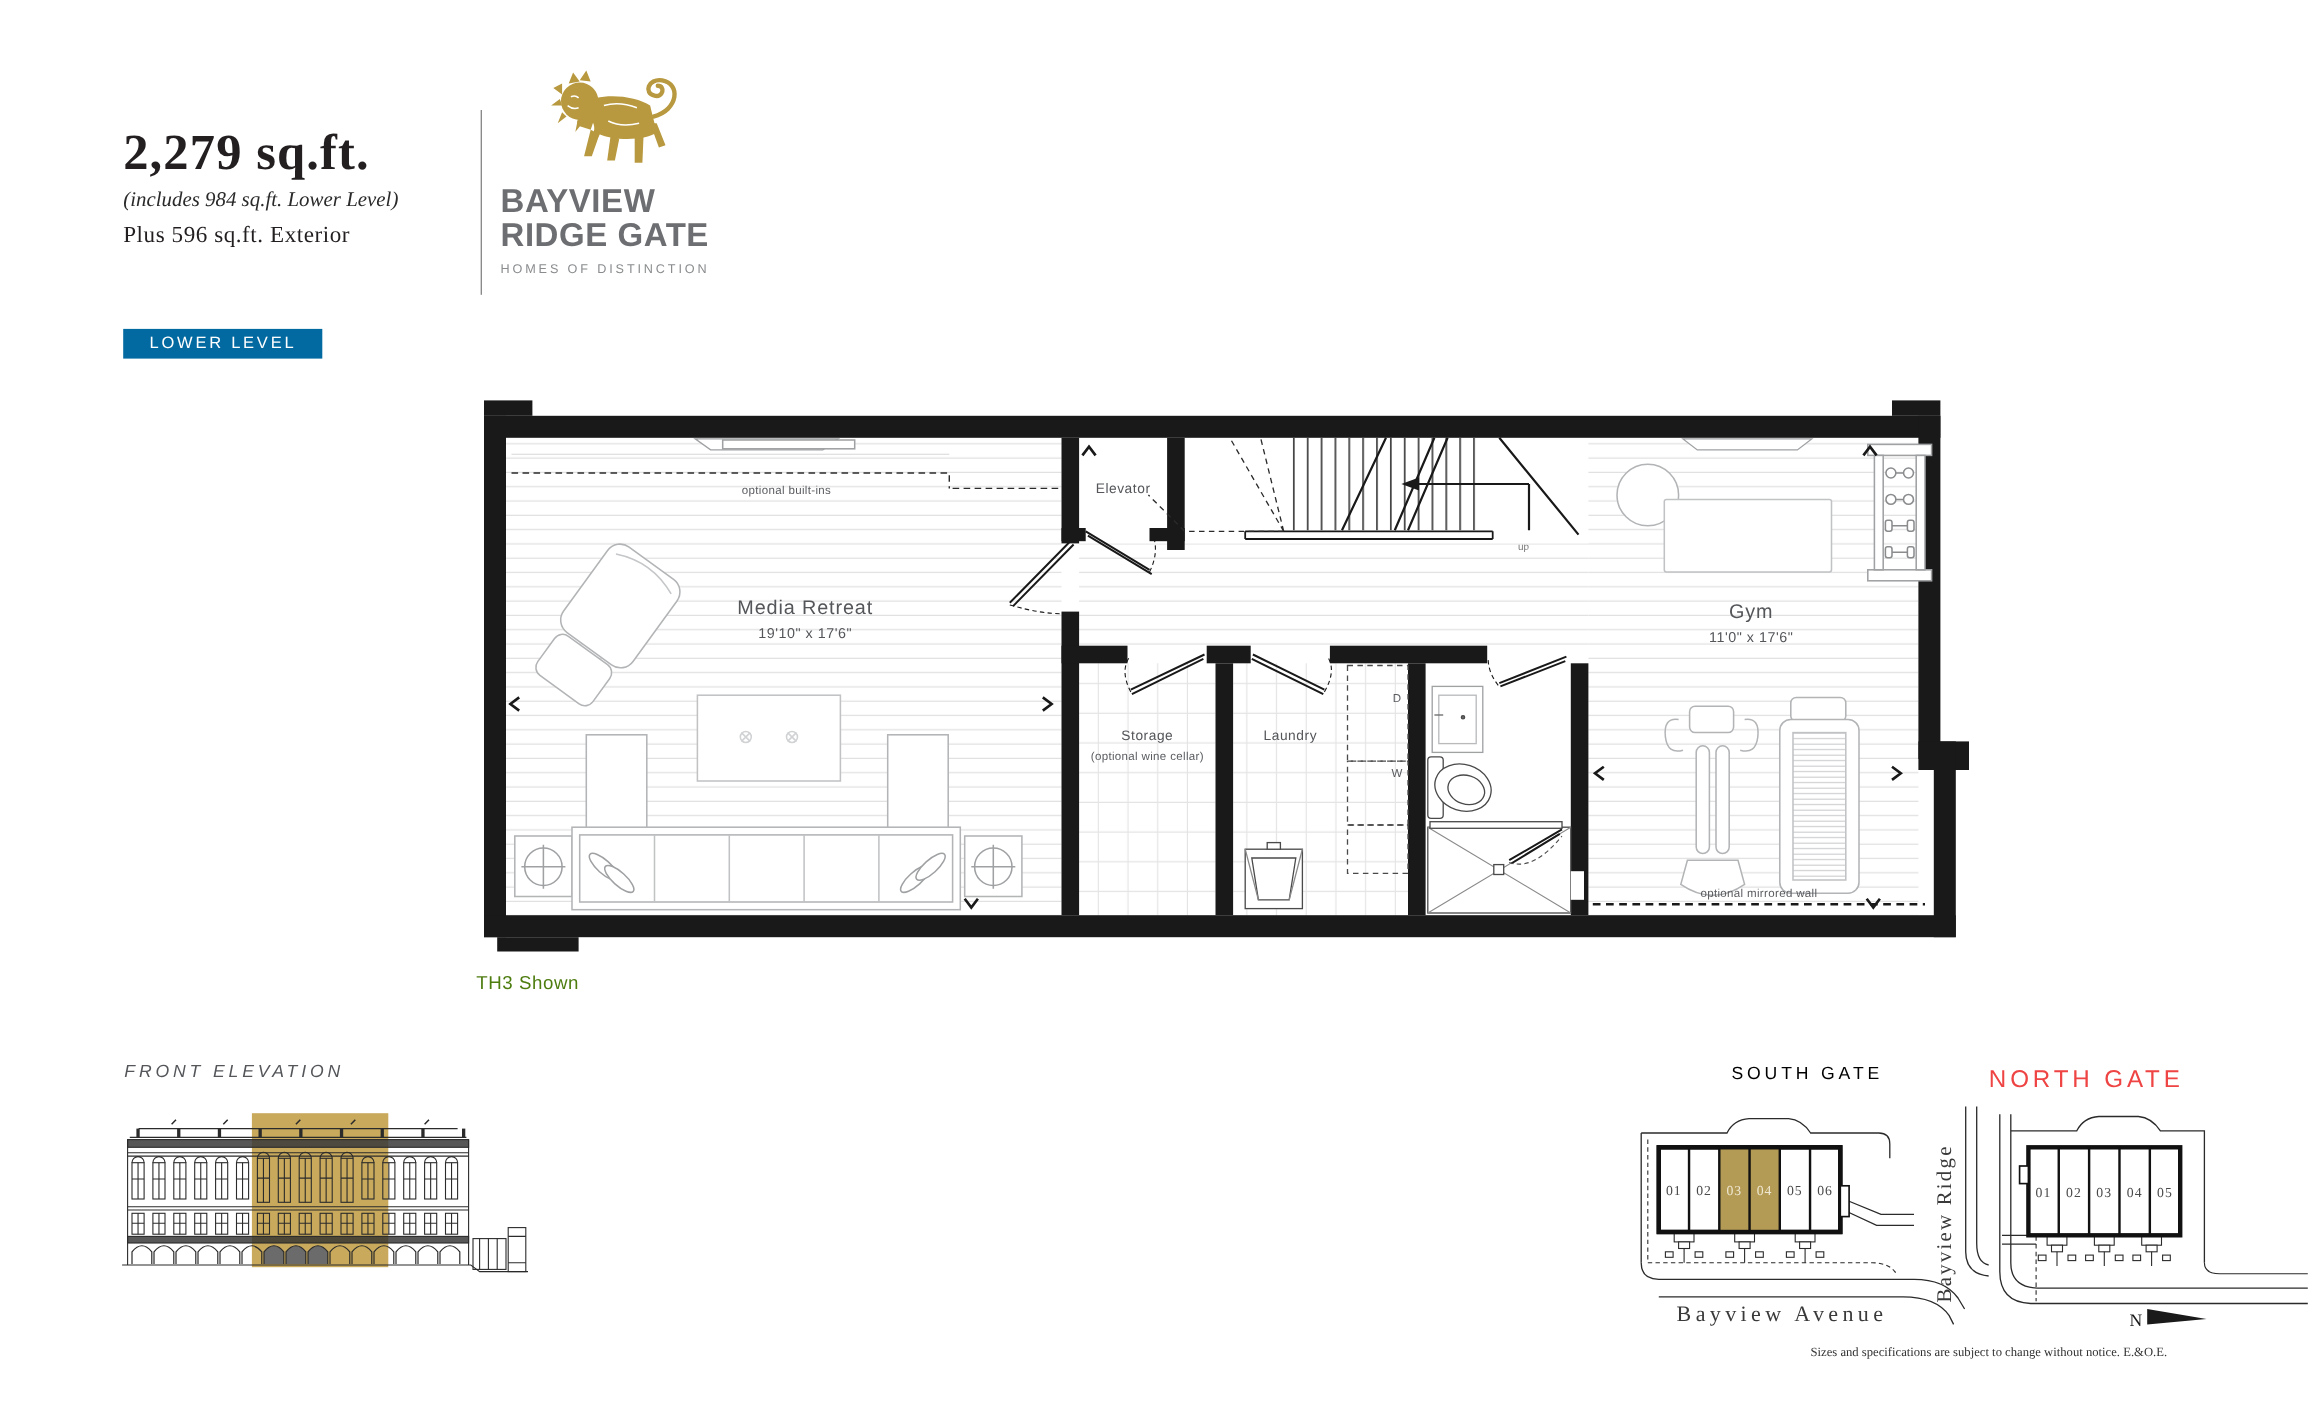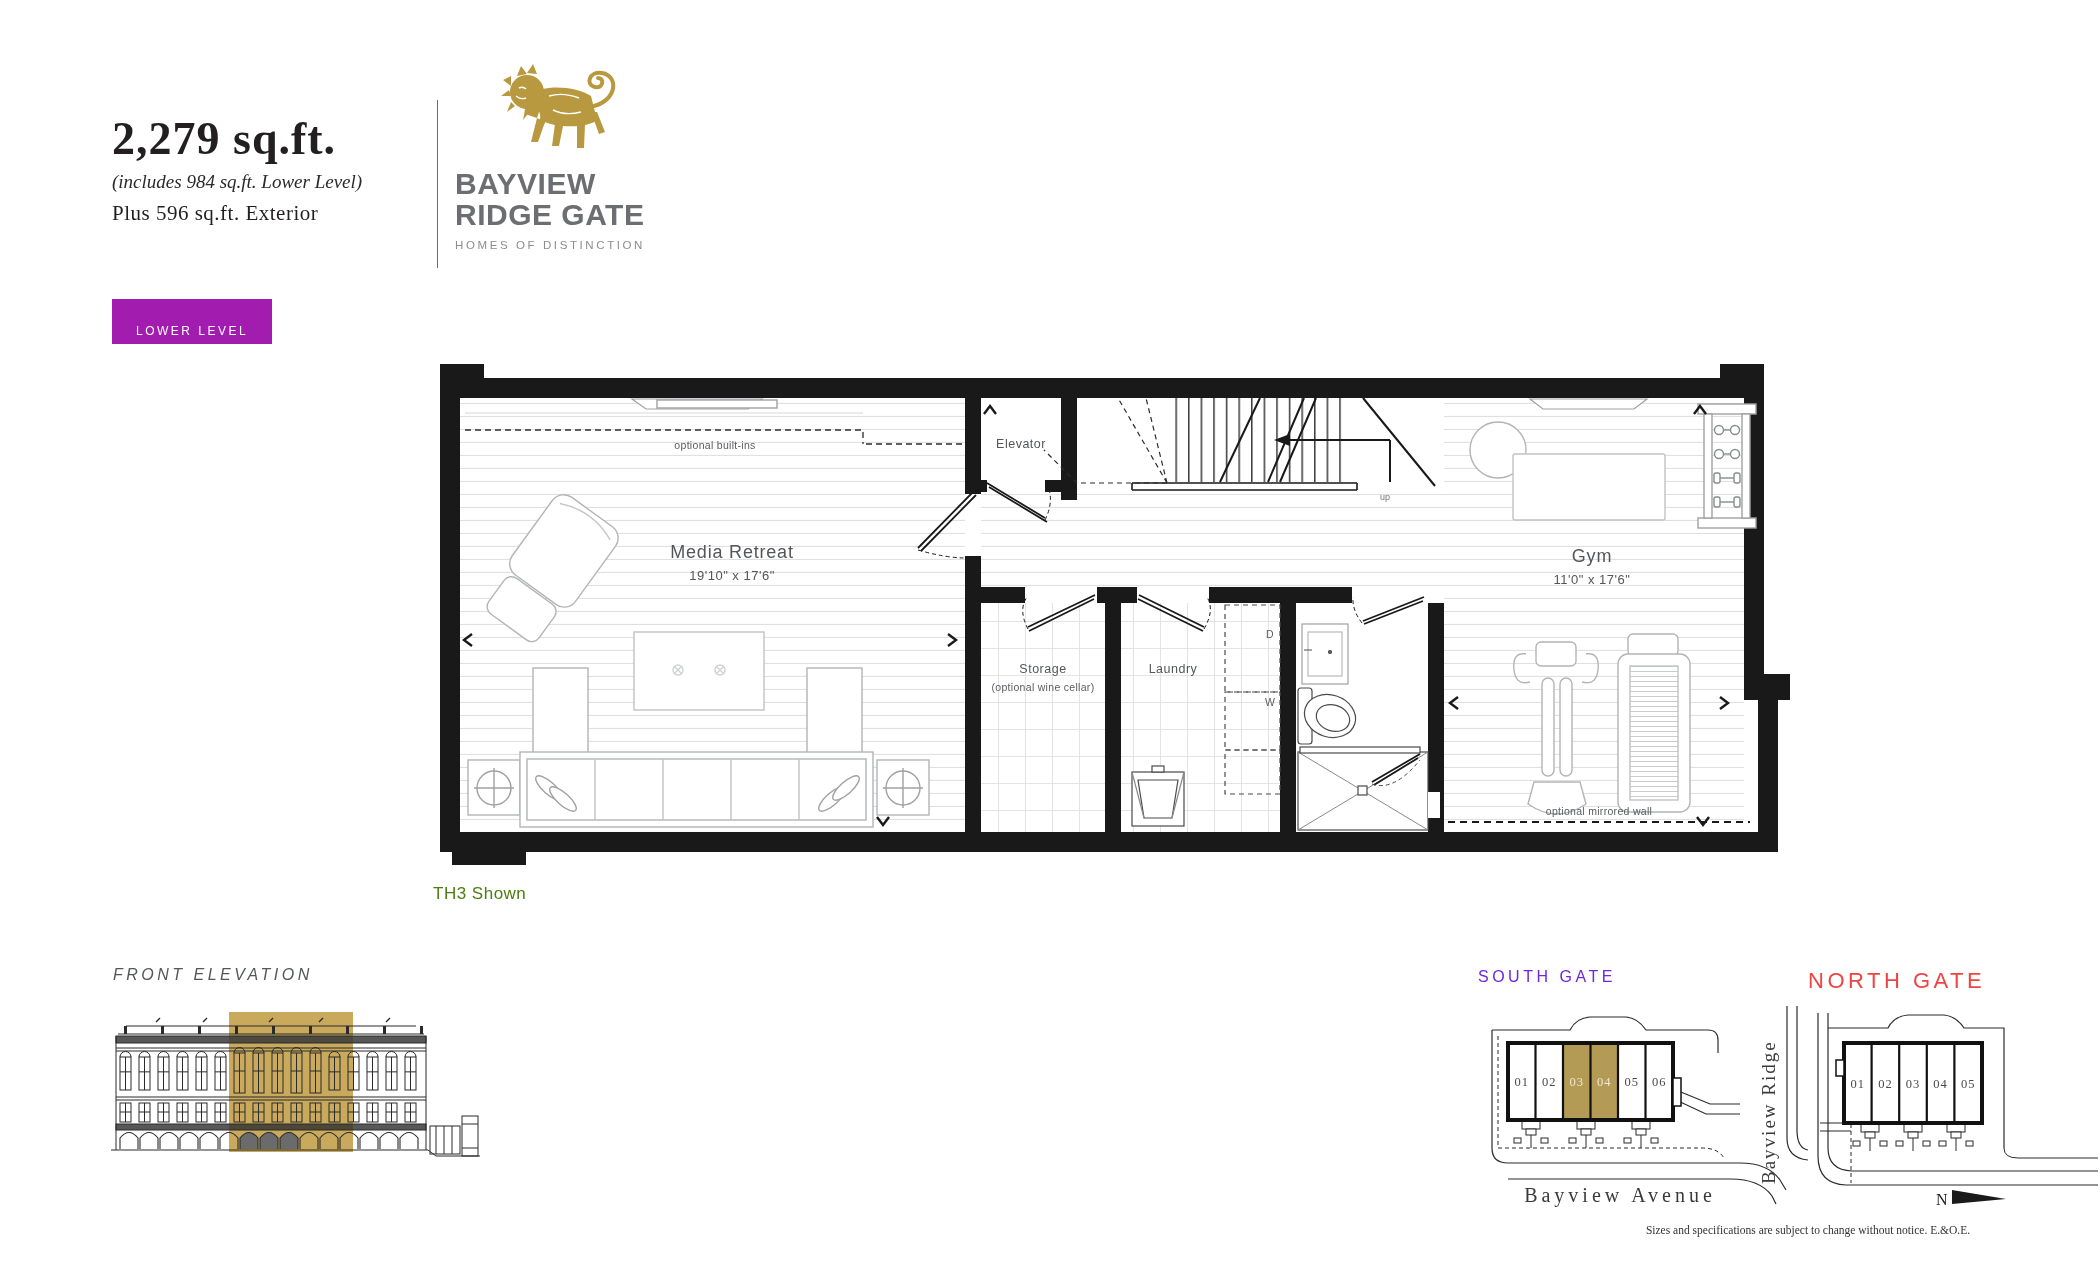--- a/index.html
+++ b/index.html
@@ -10,30 +10,30 @@
   .area{font-family:"Liberation Serif",serif;font-size:46px;font-weight:600;letter-spacing:1px;color:#231f20;}
   .area-note{font-family:"Liberation Serif",serif;font-style:italic;font-size:19px;margin-top:6px;color:#2a2a2a;}
   .exterior{font-family:"Liberation Serif",serif;font-size:21px;margin-top:8px;letter-spacing:.5px;color:#231f20;}
   .divider{position:absolute;left:437px;top:100px;width:1px;height:168px;background:#6e6e6e;}
   
   .brand{position:absolute;left:455px;top:60px;width:260px;}
   .lion{display:block;margin-left:42px;}
   .wordmark{font-weight:bold;font-size:30px;line-height:31px;letter-spacing:.5px;color:#6d6e71;margin-top:8px;}
   .tagline{font-size:11.5px;letter-spacing:2.6px;color:#8a8c8e;margin-top:9px;}
   
-  .badge{position:absolute;left:112px;top:299px;background:#a21caf;color:#fff;
-         font-size:12px;letter-spacing:2.5px;padding:25px 24px 6px 24px;}
+  .badge{position:absolute;left:112px;top:299px;background:#0369a1;color:#fff;
+         font-size:15px;letter-spacing:2.5px;padding:4px 24px 6px 24px;}
   
   .floorplan{position:absolute;left:432px;top:352px;}
   .shown{position:absolute;left:433px;top:884px;font-size:17px;letter-spacing:.5px;color:#4d7c0f;}
   
   .elev-label{position:absolute;left:113px;top:966px;font-size:16px;letter-spacing:3.5px;color:#54565a;font-style:italic;}
   .elevation{position:absolute;left:106px;top:1004px;}
   
-  .south-label{position:absolute;left:1478px;top:968px;width:330px;text-align:left;font-size:16px;letter-spacing:3.5px;color:#6d28d9;}
+  .south-label{position:absolute;left:1478px;top:968px;width:330px;text-align:center;font-size:16px;letter-spacing:3.5px;color:#000000;}
   .north-label{position:absolute;left:1808px;top:968px;width:210px;text-align:left;font-size:22px;letter-spacing:3.5px;color:#ef4444;}
   .south{position:absolute;left:1478px;top:998px;}
   .north{position:absolute;left:1808px;top:998px;}
   .street-v{position:absolute;left:1758px;top:1016px;height:168px;writing-mode:vertical-rl;transform:rotate(180deg);
             font-family:"Liberation Serif",serif;font-size:19px;letter-spacing:2px;color:#3a3a3a;}
   .street-h{position:absolute;left:1475px;top:1184px;width:290px;text-align:center;
             font-family:"Liberation Serif",serif;font-size:20px;letter-spacing:4px;color:#3a3a3a;}
   .disclaimer{position:absolute;left:1638px;top:1224px;width:340px;text-align:center;
               font-family:"Liberation Serif",serif;font-size:11.5px;color:#333;}
   

